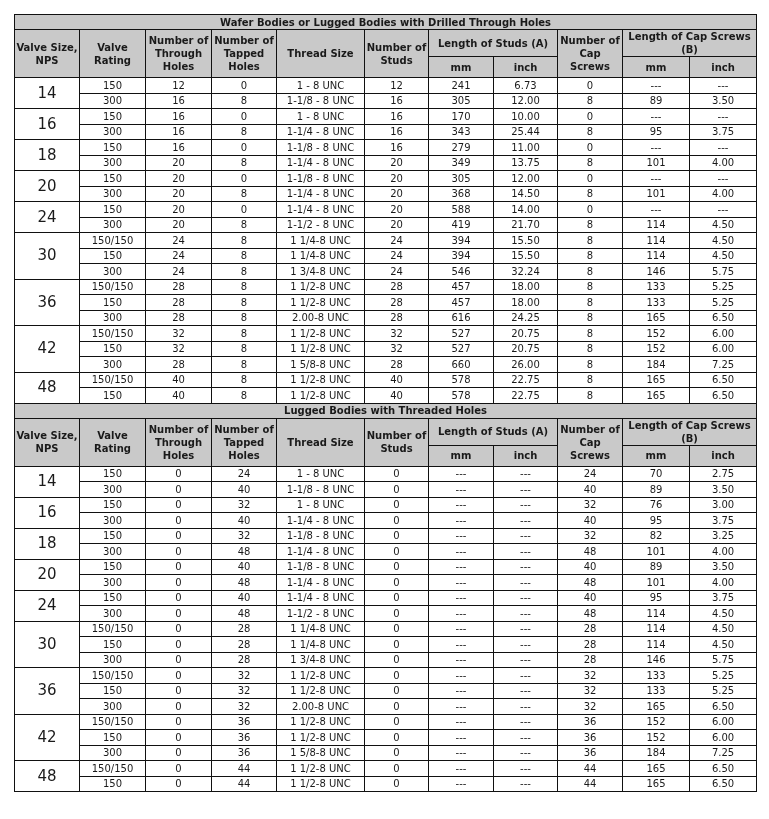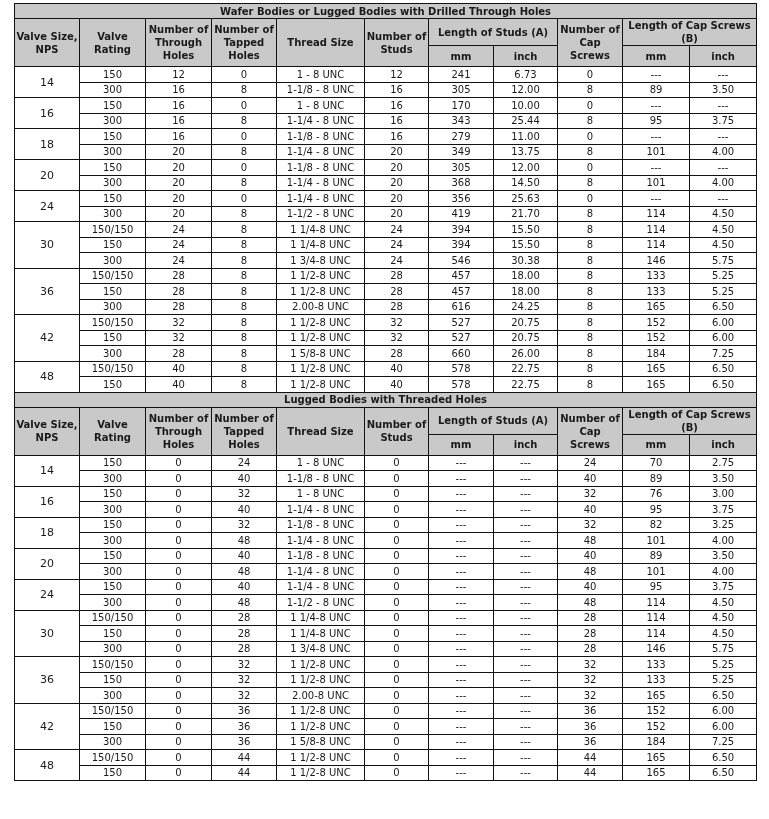--- a/index.html
+++ b/index.html
@@ -1,24 +1,24 @@
 <!DOCTYPE html>
 <html><head>
 <meta charset="utf-8">
 <style>
   html, body { margin: 0; padding: 0; background: #ffffff; }
   body { width: 769px; height: 819px; position: relative; font-family: "DejaVu Sans", sans-serif; color: #1a1a1a; }
-  #wrap { position: absolute; left: 14px; top: 3px; width: 742px; }
+  #wrap { position: absolute; left: 14px; top: 14px; width: 742px; }
   table { border-collapse: collapse; width: 742px; table-layout: fixed; font-size: 10px; }
   td, th { border: 1px solid #111; text-align: center; padding: 0; line-height: 13px; }
   th { background: #c9c9c9; font-weight: bold; font-size: 10px; }
   .sec-title th { height: 14px; }
   .hdr th { height: 20px; }
   tbody td { height: 14.5px; }
-  .valve-size { font-size: 11px; margin-top: 20px; }
+  .valve-size { font-size: 15px; margin-top: 20px; }
   .thick td { border-top: 2px solid #111; }
   .group-bold td { border-width: 1.5px; }
   col.c0 { width: 65px; } col.c1 { width: 66px; } col.c2 { width: 66px; } col.c3 { width: 65px; }
   col.c4 { width: 88px; } col.c5 { width: 64px; } col.c6 { width: 65px; } col.c7 { width: 64px; }
   col.c8 { width: 65px; } col.c9 { width: 67px; } col.c10 { width: 67px; }
 </style>
 </head>
 <body>
 
 <div id="wrap">
@@ -157,22 +157,22 @@
           <td>101</td>
           <td>4.00</td>
         </tr>
         <tr>
           <td rowspan="2" class="valve-size">24</td>
           <td>150</td>
           <td>20</td>
           <td>0</td>
           <td>1-1/4 - 8 UNC</td>
           <td>20</td>
-          <td>356</td>
-          <td>25.63</td>
+          <td>588</td>
+          <td>14.00</td>
           <td>0</td>
           <td>---</td>
           <td>---</td>
         </tr>
         <tr>
           <td>300</td>
           <td>20</td>
           <td>8</td>
           <td>1-1/2 - 8 UNC</td>
           <td>20</td>
@@ -207,21 +207,21 @@
           <td>114</td>
           <td>4.50</td>
         </tr>
         <tr class="group-bold">
           <td>300</td>
           <td>24</td>
           <td>8</td>
           <td>1 3/4-8 UNC</td>
           <td>24</td>
           <td>546</td>
-          <td>30.38</td>
+          <td>32.24</td>
           <td>8</td>
           <td>146</td>
           <td>5.75</td>
         </tr>
         <tr class="group-bold">
           <td rowspan="3" class="valve-size">36</td>
           <td>150/150</td>
           <td>28</td>
           <td>8</td>
           <td>1 1/2-8 UNC</td>

